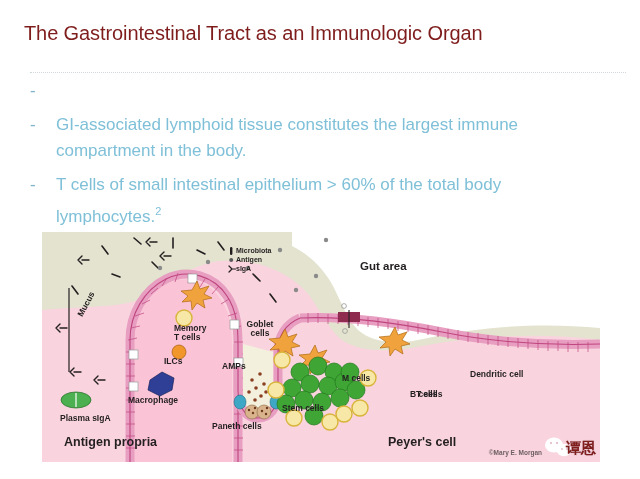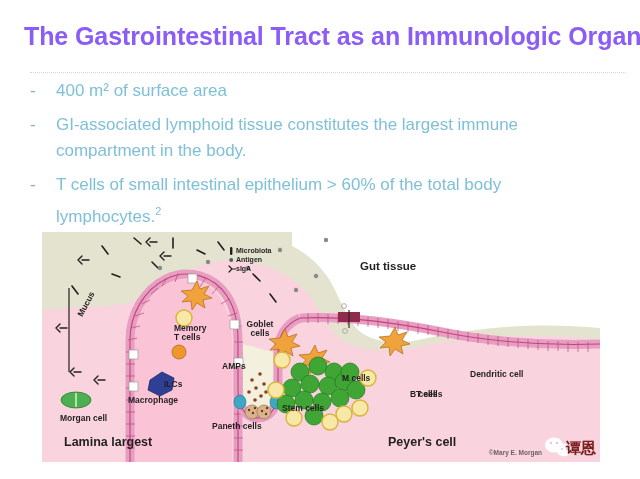--- a/index.html
+++ b/index.html
@@ -9,24 +9,24 @@
     font-family:"Liberation Sans", sans-serif;
     position:relative;
     overflow:hidden;
   }
 
   
   .slide-title{
     position:absolute;
     left:24px; top:22px;
     width:600px;
-    font-size:25px;
-    font-weight:700;
+    font-size:20px;
+    font-weight:400;
     letter-spacing:-0.1px;
-    color:#8b5cf6;
+    color:#7f1d1d;
     white-space:nowrap;
   }
 
   
   .divider{
     position:absolute;
     left:30px; top:72px; width:596px; height:1px;
     border-top:1px dotted #cfd8da;
   }
 
@@ -120,21 +120,20 @@
 <body>
 
 <div class="slide-title">The Gastrointestinal Tract as an Immunologic Organ</div>
 
 <div class="divider"></div>
 
 <div class="bullets">
 
   <div class="bullet">
     <span class="dash">-</span>
-    <span class="btext">400 m² of surface area</span>
   </div>
 
   <div class="bullet">
     <span class="dash">-</span>
     <span class="btext">GI-associated lymphoid tissue constitutes the largest immune compartment in the body.</span>
   </div>
 
   <div class="bullet">
     <span class="dash">-</span>
     <span class="btext"><span>T cells of small intestinal epithelium &gt; 60% of the total body lymphocytes.</span><sup>2</sup></span>
@@ -391,47 +390,47 @@
     <div class="legend-row">
       <span class="gly">
         <svg width="8" height="8">
             <path d="M1,1 L4,4 M1,7 L4,4 M4,4 L7.5,4" stroke="#231f20" stroke-width="1.2" fill="none" stroke-linecap="round"></path>
           </svg>
       </span>
       <span>sIgA</span>
     </div>
   </div>
 
-  <div class="lbl lbl-lg" style="left:318px; top:28px;">Gut tissue</div>
+  <div class="lbl lbl-lg" style="left:318px; top:28px;">Gut area</div>
 
   <div class="lbl lbl-md lbl-rot" style="left:34px; top:82px;">Mucus</div>
 
   <div class="lbl lbl-md lbl-center" style="left:84px; top:92px; width:56px;padding-left:48px;">
     <div>Memory</div>
     <div>T cells</div>
   </div>
 
   <div class="lbl lbl-md lbl-center" style="left:199px; top:88px; width:38px;">
     <div>Goblet</div>
     <div>cells</div>
   </div>
 
-  <div class="lbl lbl-md" style="left:122px; top:148px;">ILCs</div>
+  <div class="lbl lbl-md" style="left:122px; top:125px;">ILCs</div>
 
   <div class="lbl lbl-md" style="left:86px; top:164px;">Macrophage</div>
 
-  <div class="lbl lbl-md" style="left:18px; top:182px;">Morgan cell</div>
+  <div class="lbl lbl-md" style="left:18px; top:182px;">Plasma sIgA</div>
 
   <div class="lbl lbl-md" style="left:163px; top:130px;margin-left:17px;">AMPs</div>
 
   <div class="lbl lbl-md" style="left:240px; top:172px;text-align:right;">Stem cells</div>
 
   <div class="lbl lbl-md" style="left:170px; top:190px;">Paneth cells</div>
 
-  <div class="lbl lbl-xl" style="left:22px; top:204px;">Lamina largest</div>
+  <div class="lbl lbl-xl" style="left:22px; top:204px;">Antigen propria</div>
 
   <div class="lbl lbl-md" style="left:300px; top:94px;margin-top:48px;">M cells</div>
 
   <div class="lbl lbl-md" style="left:368px; top:126px;margin-top:32px;">B cells</div>
 
   <div class="lbl lbl-md" style="left:374px; top:158px;">T cells</div>
 
   <div class="lbl lbl-md" style="left:428px; top:138px;">Dendritic cell</div>
 
   <div class="lbl lbl-xl" style="left:346px; top:204px;">Peyer's cell</div>

